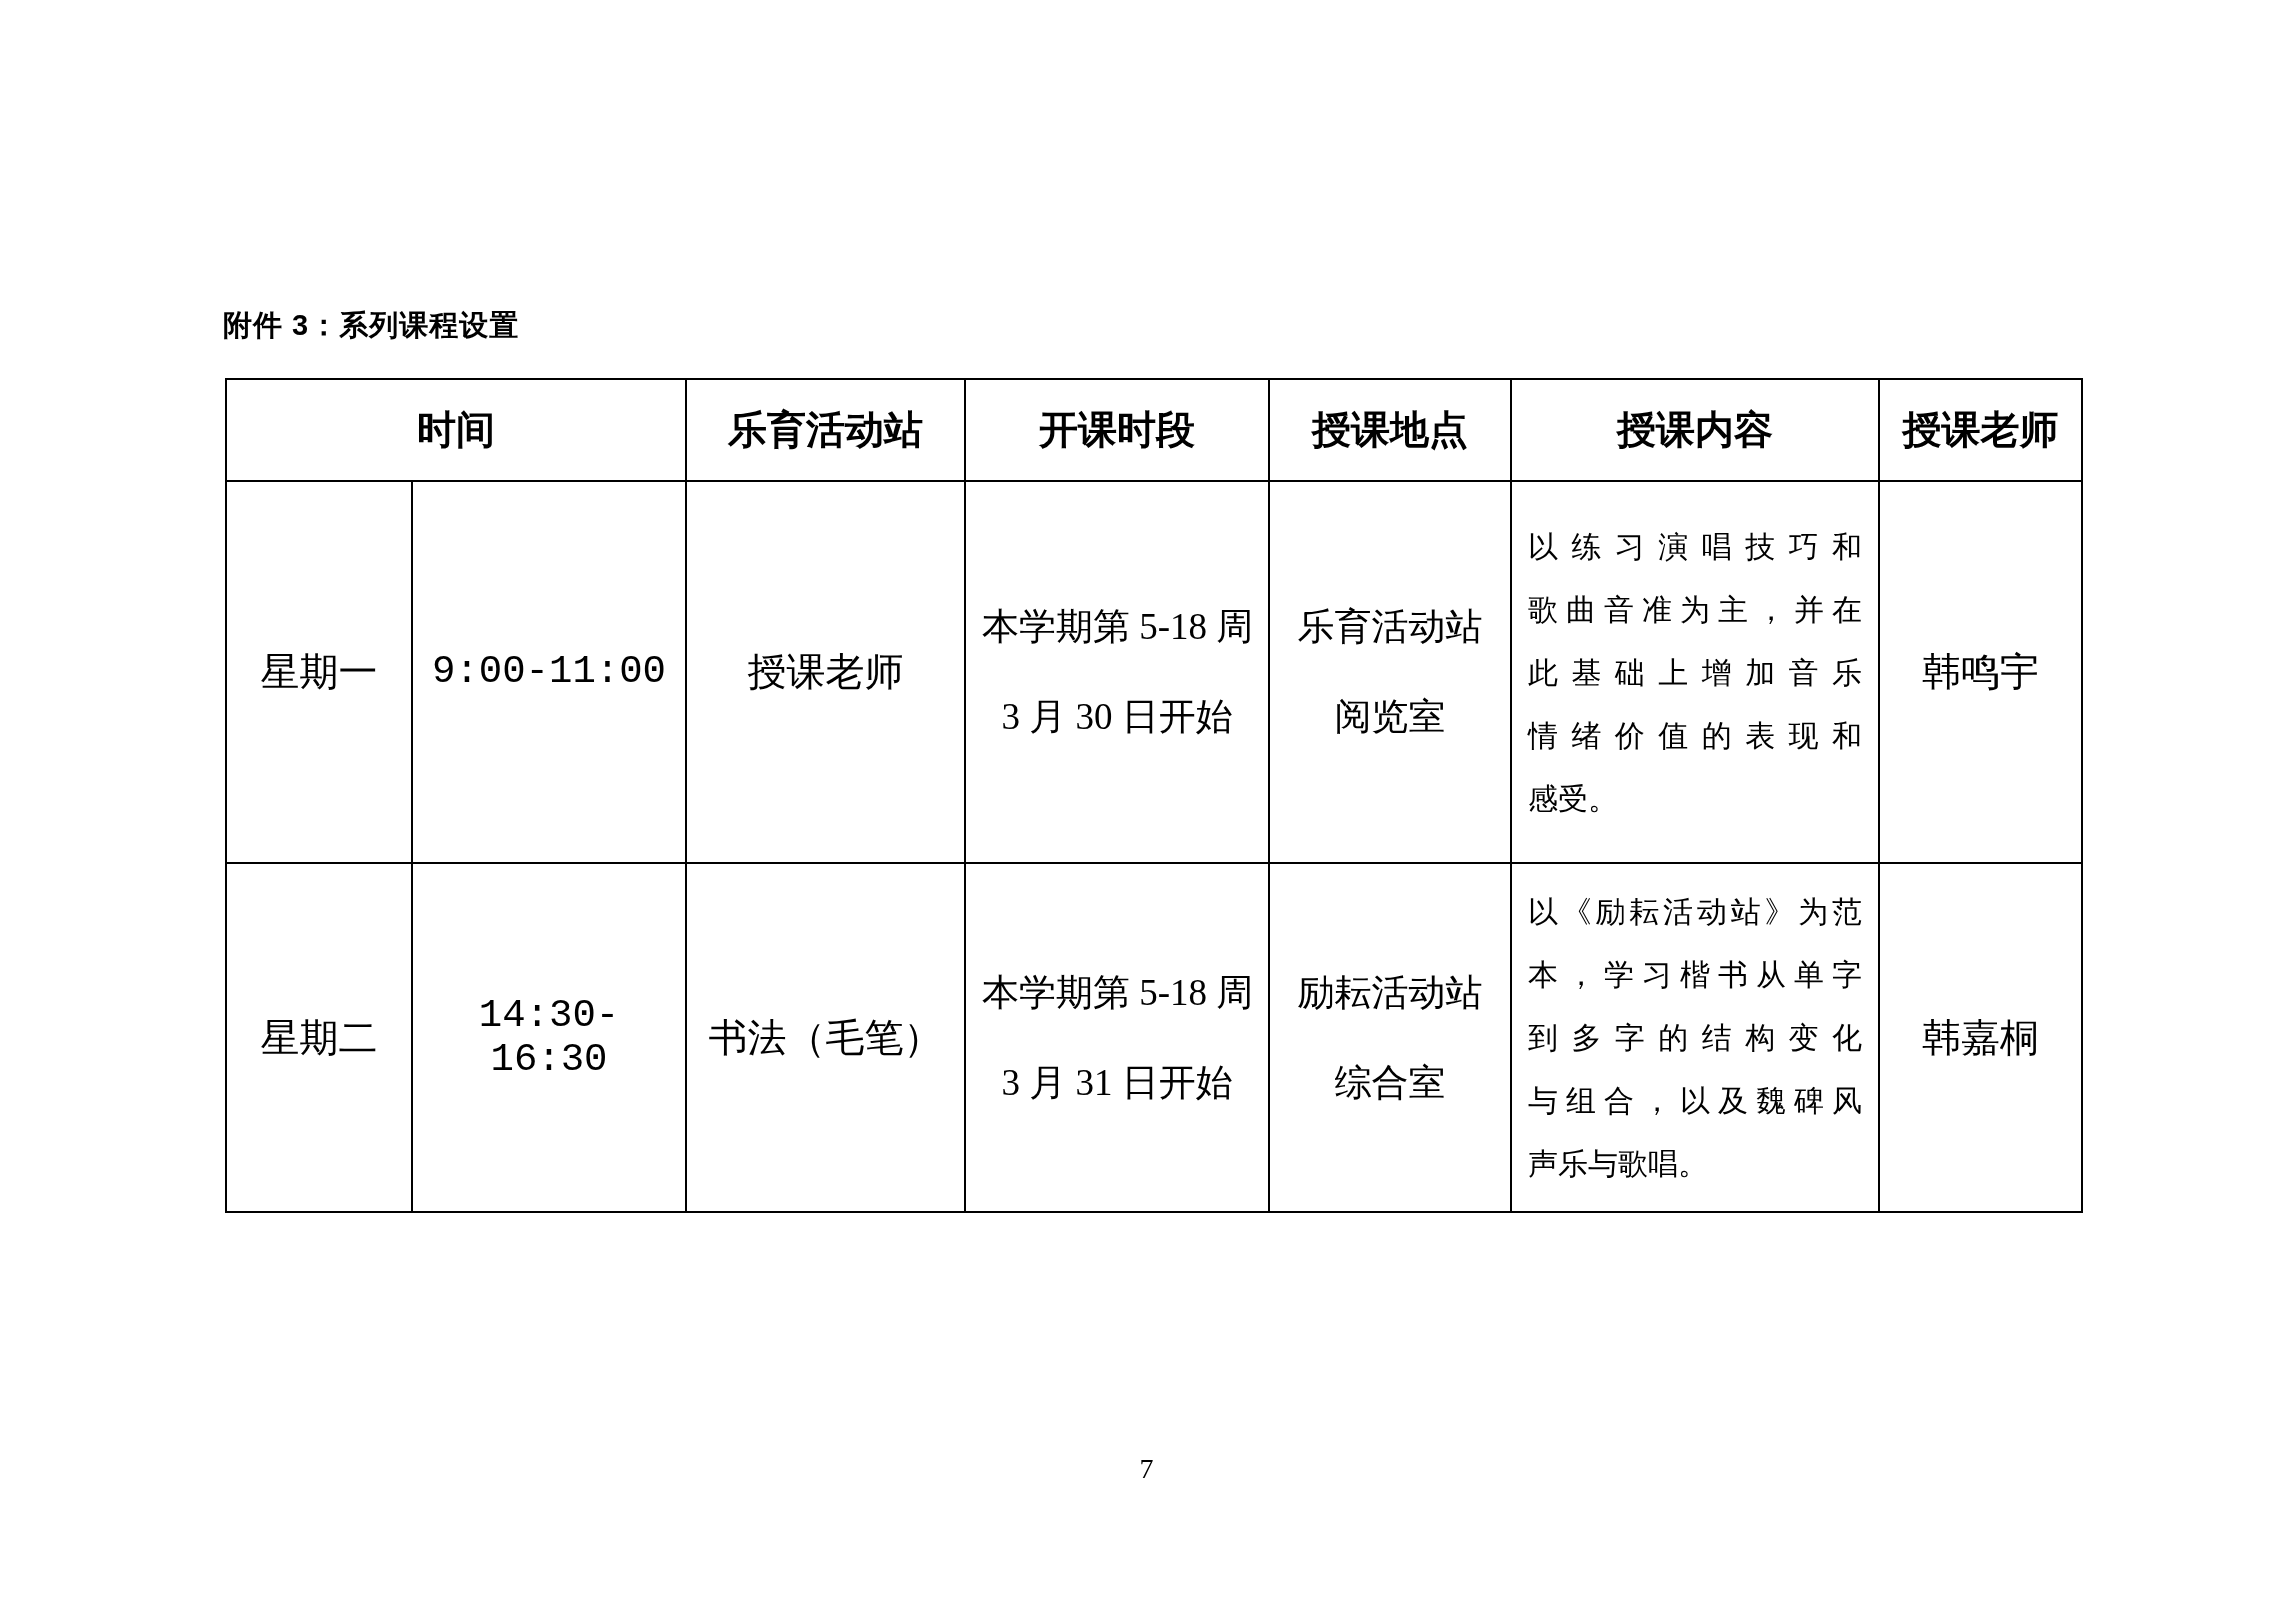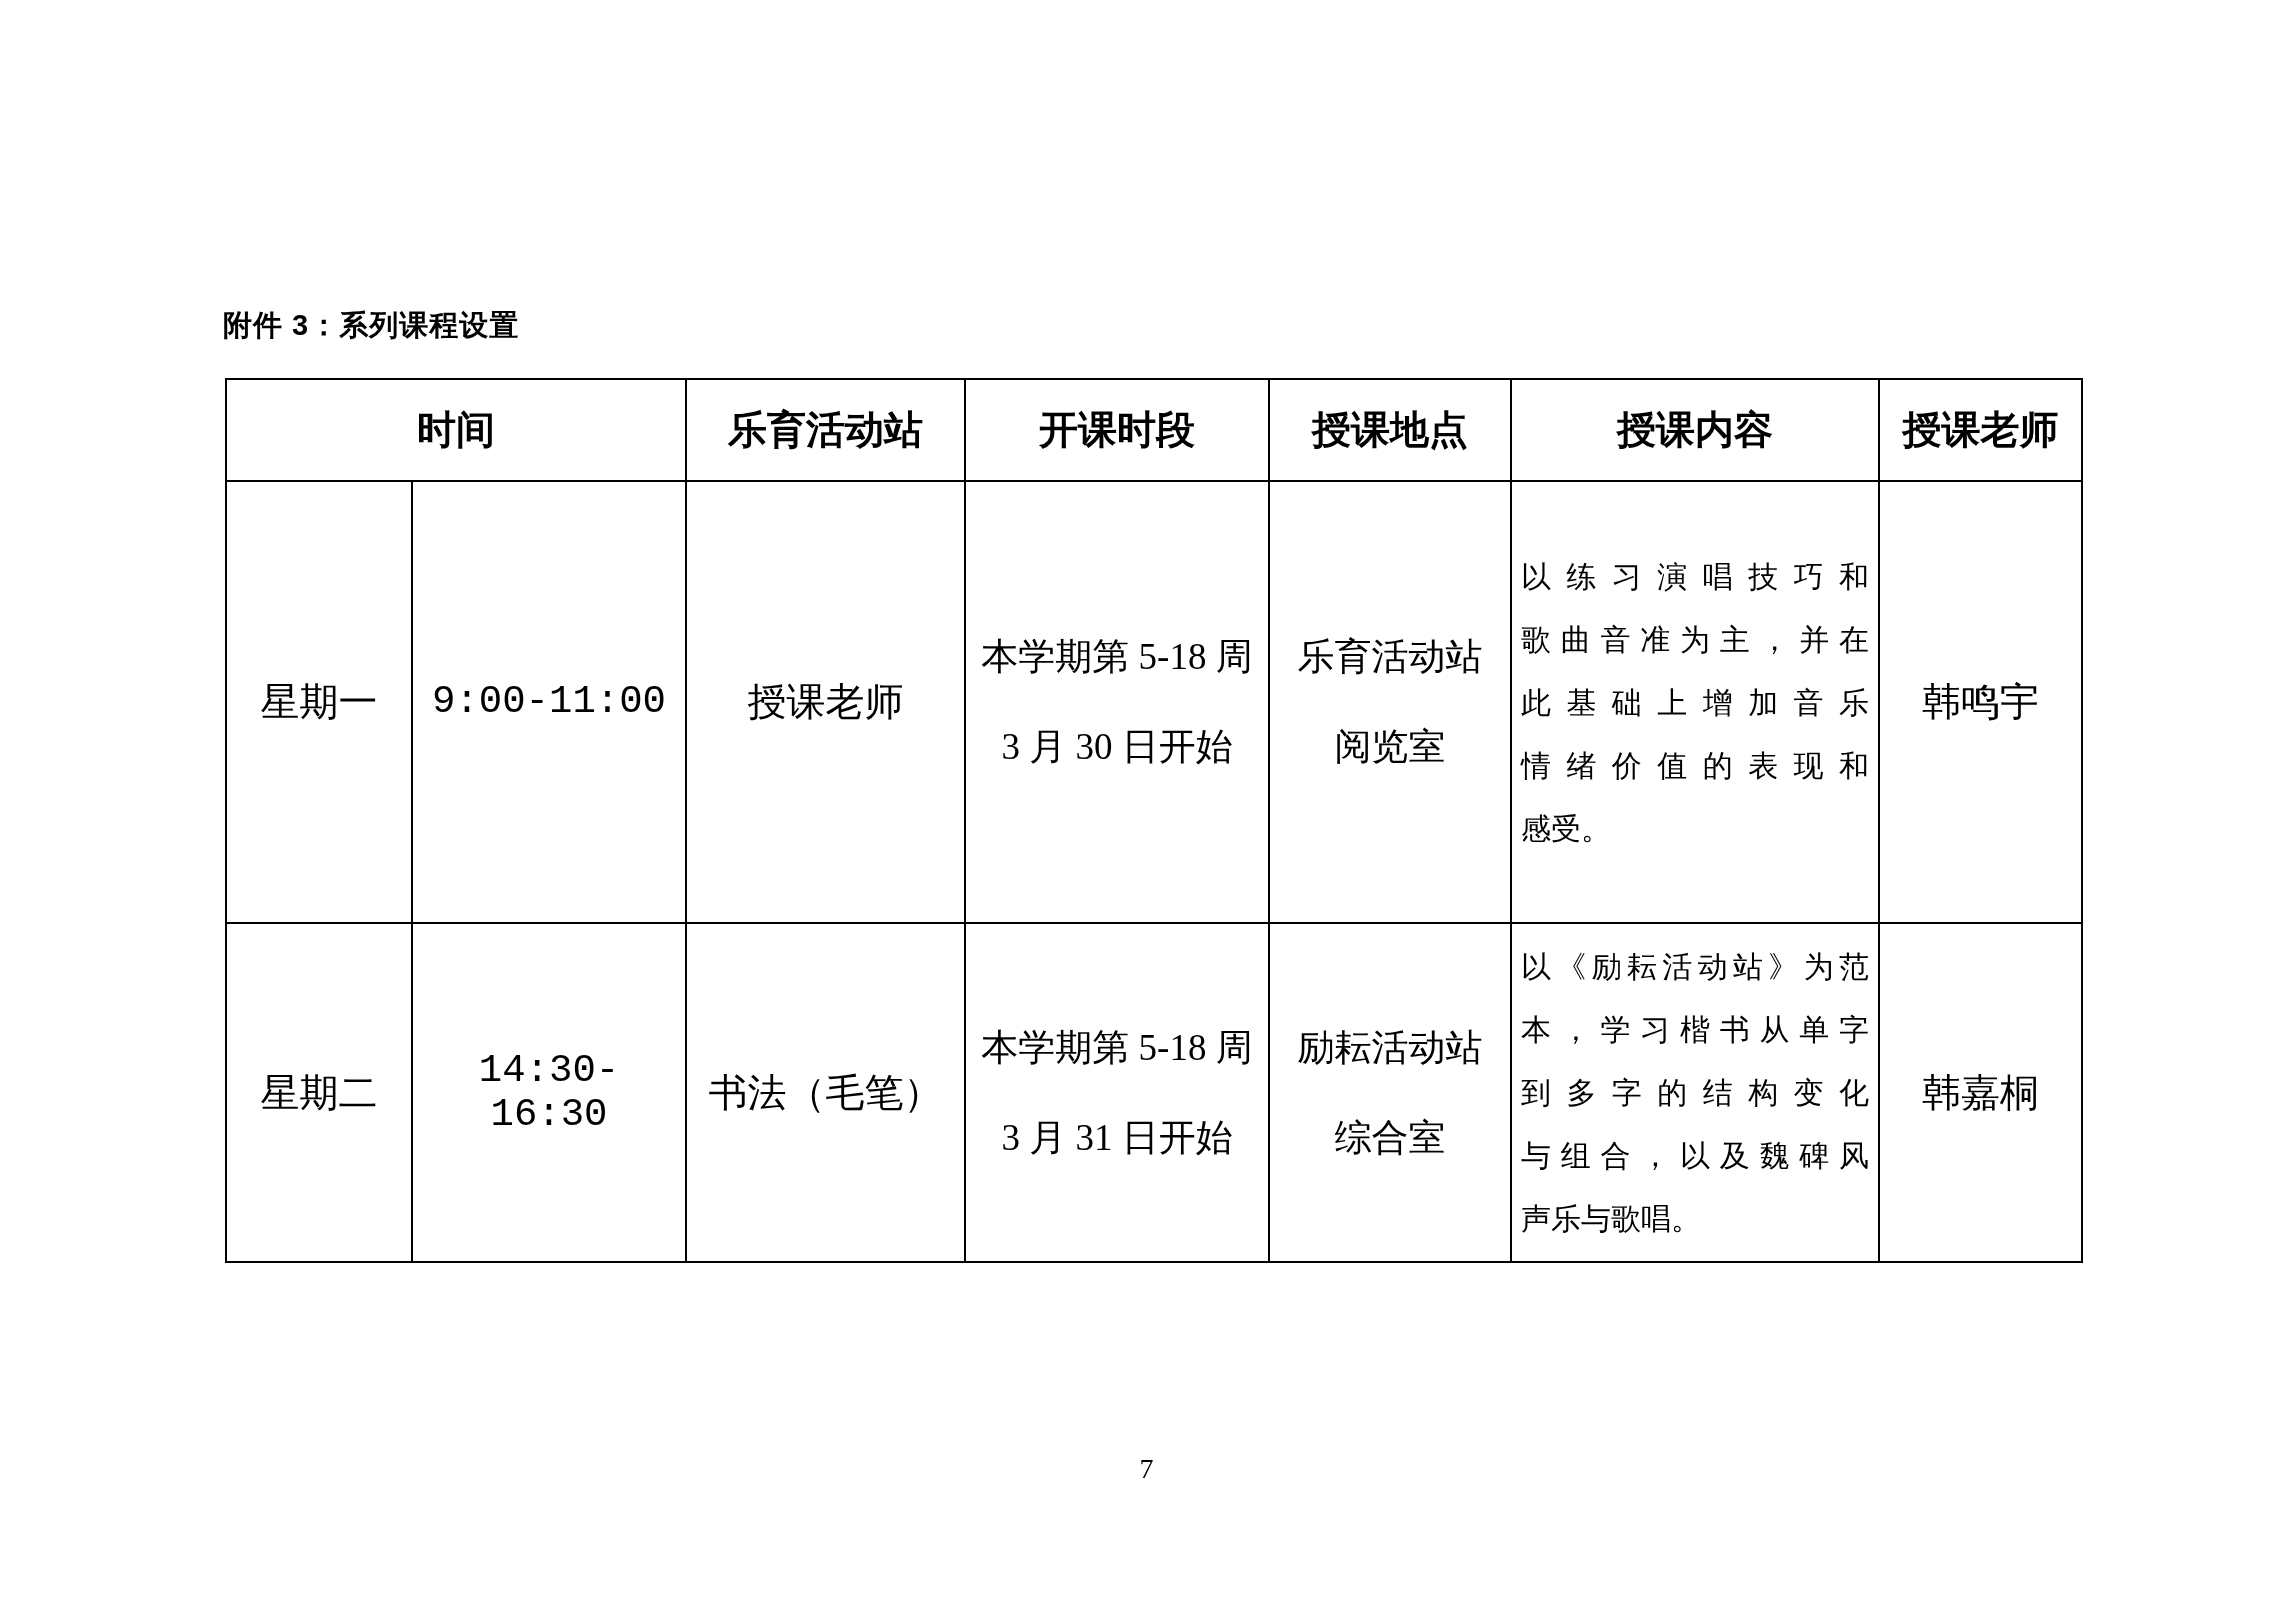--- a/index.html
+++ b/index.html
@@ -31,30 +31,30 @@
     width: 1856px;
     table-layout: fixed;
     border-collapse: collapse;
     border: 2.9px solid #000;
   }
   .course-table th,
   .course-table td {
     border: 2px solid #000;
     text-align: center;
     vertical-align: middle;
-    padding: 9px;
+    padding: 16px;
     overflow: hidden;
   }
   .course-table thead th {
     height: 102px;
     font-family: "Liberation Sans", sans-serif;
     font-weight: bold;
     font-size: 39px;
   }
-  tr.data-row-1 > td { height: 442px; }
+  tr.data-row-1 > td { height: 382px; }
   tr.data-row-2 > td { height: 339px; }
 
   .cell-day, .cell-course, .cell-teacher { font-size: 39px; }
   .cell-time { font-size: 39px; font-family: Liberation Mono, monospace; }
 
   .two-line-cell .tl-line {
     font-size: 37px;
     line-height: 90px;
     white-space: nowrap;
   }

